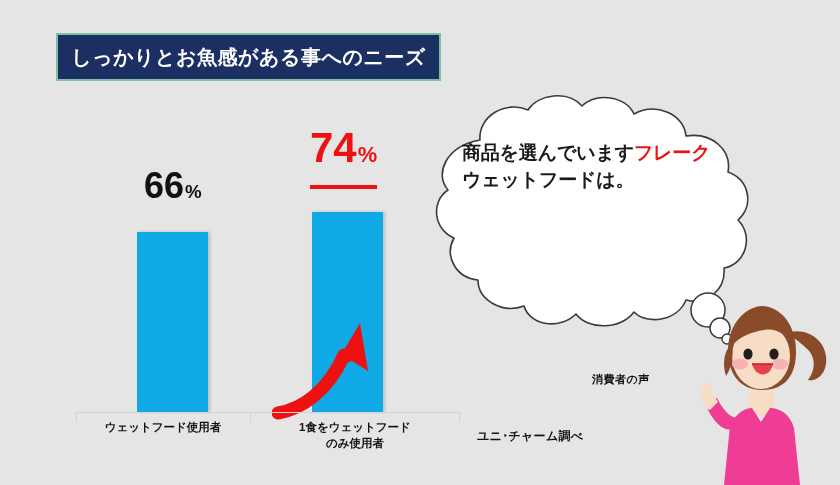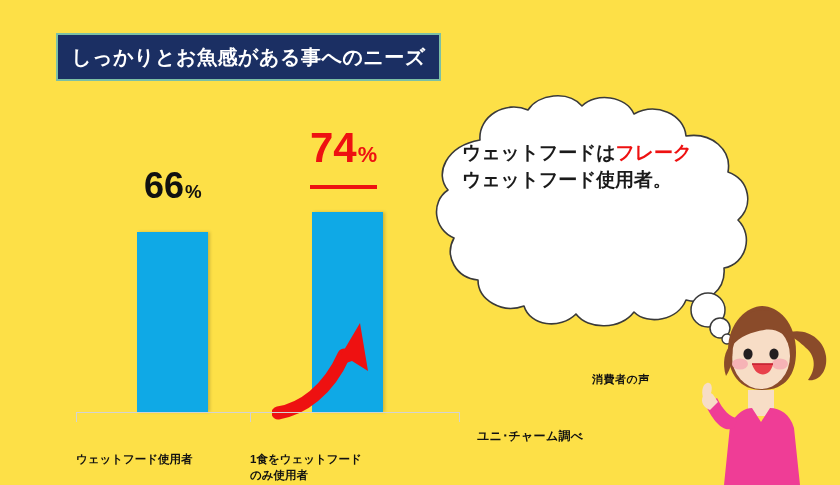--- a/index.html
+++ b/index.html
@@ -7,21 +7,21 @@
     padding: 0;
     background: #ffffff;
   }
   body {
     font-family: "Liberation Sans", "DejaVu Sans", sans-serif;
   }
   #slide {
     position: relative;
     width: 840px;
     height: 485px;
-    background: #fde047;
+    background: #e5e5e5;
     overflow: hidden;
   }
 
   
   .title-banner {
     position: absolute;
     left: 56px;
     top: 33px;
     width: 385px;
     height: 48px;
@@ -99,26 +99,25 @@
     height: 10px;
     background: #d3d3d3;
   }
   .tick-a { left: 16px; }
   .tick-b { left: 190px; }
   .tick-c { left: 399px; }
 
   .cat-label {
     position: absolute;
     top: 320px;
-    text-align: left;
+    text-align: center;
     font-size: 11.5px;
     font-weight: bold;
     color: #111111;
     line-height: 1.35;
-    margin-top: 32px;
   }
   .cat-1 { left: 16px; width: 174px; }
   .cat-2 { left: 190px; width: 210px; }
 
   
   .arrow-svg {
     position: absolute;
     left: 212px;
     top: 205px;
     width: 120px;
@@ -232,22 +231,22 @@
                C258,228 228,234 214,220 C200,238 168,238 156,222
                C140,238 110,234 104,214 C82,222 58,208 58,188
                C36,186 24,164 34,146 C14,138 10,110 28,98
                C14,82 26,54 60,48 Z" fill="#ffffff" stroke="#3a3a3a" stroke-width="1.6" stroke-linejoin="round"></path>
       <circle cx="288" cy="218" r="17" fill="#ffffff" stroke="#3a3a3a" stroke-width="1.5"></circle>
       <circle cx="300" cy="236" r="10" fill="#ffffff" stroke="#3a3a3a" stroke-width="1.5"></circle>
       <circle cx="307" cy="247" r="5" fill="#ffffff" stroke="#3a3a3a" stroke-width="1.4"></circle>
     </svg>
 
     <div class="bubble-text">
-      <div><span>ウェットフードは</span><span class="hl">フレーク</span></div>
-      <div>ウェットフード使用者。</div>
+      <div><span>商品を選んでいます</span><span class="hl">フレーク</span></div>
+      <div>ウェットフードは。</div>
     </div>
   </div>
 
   <div class="caption caption-voice">消費者の声</div>
   <div class="caption caption-source">ユニ･チャーム調べ</div>
 
   <svg class="character" viewBox="0 0 150 187">
 
     <rect x="58" y="92" width="26" height="26" fill="#f7ddc6"></rect>
 

